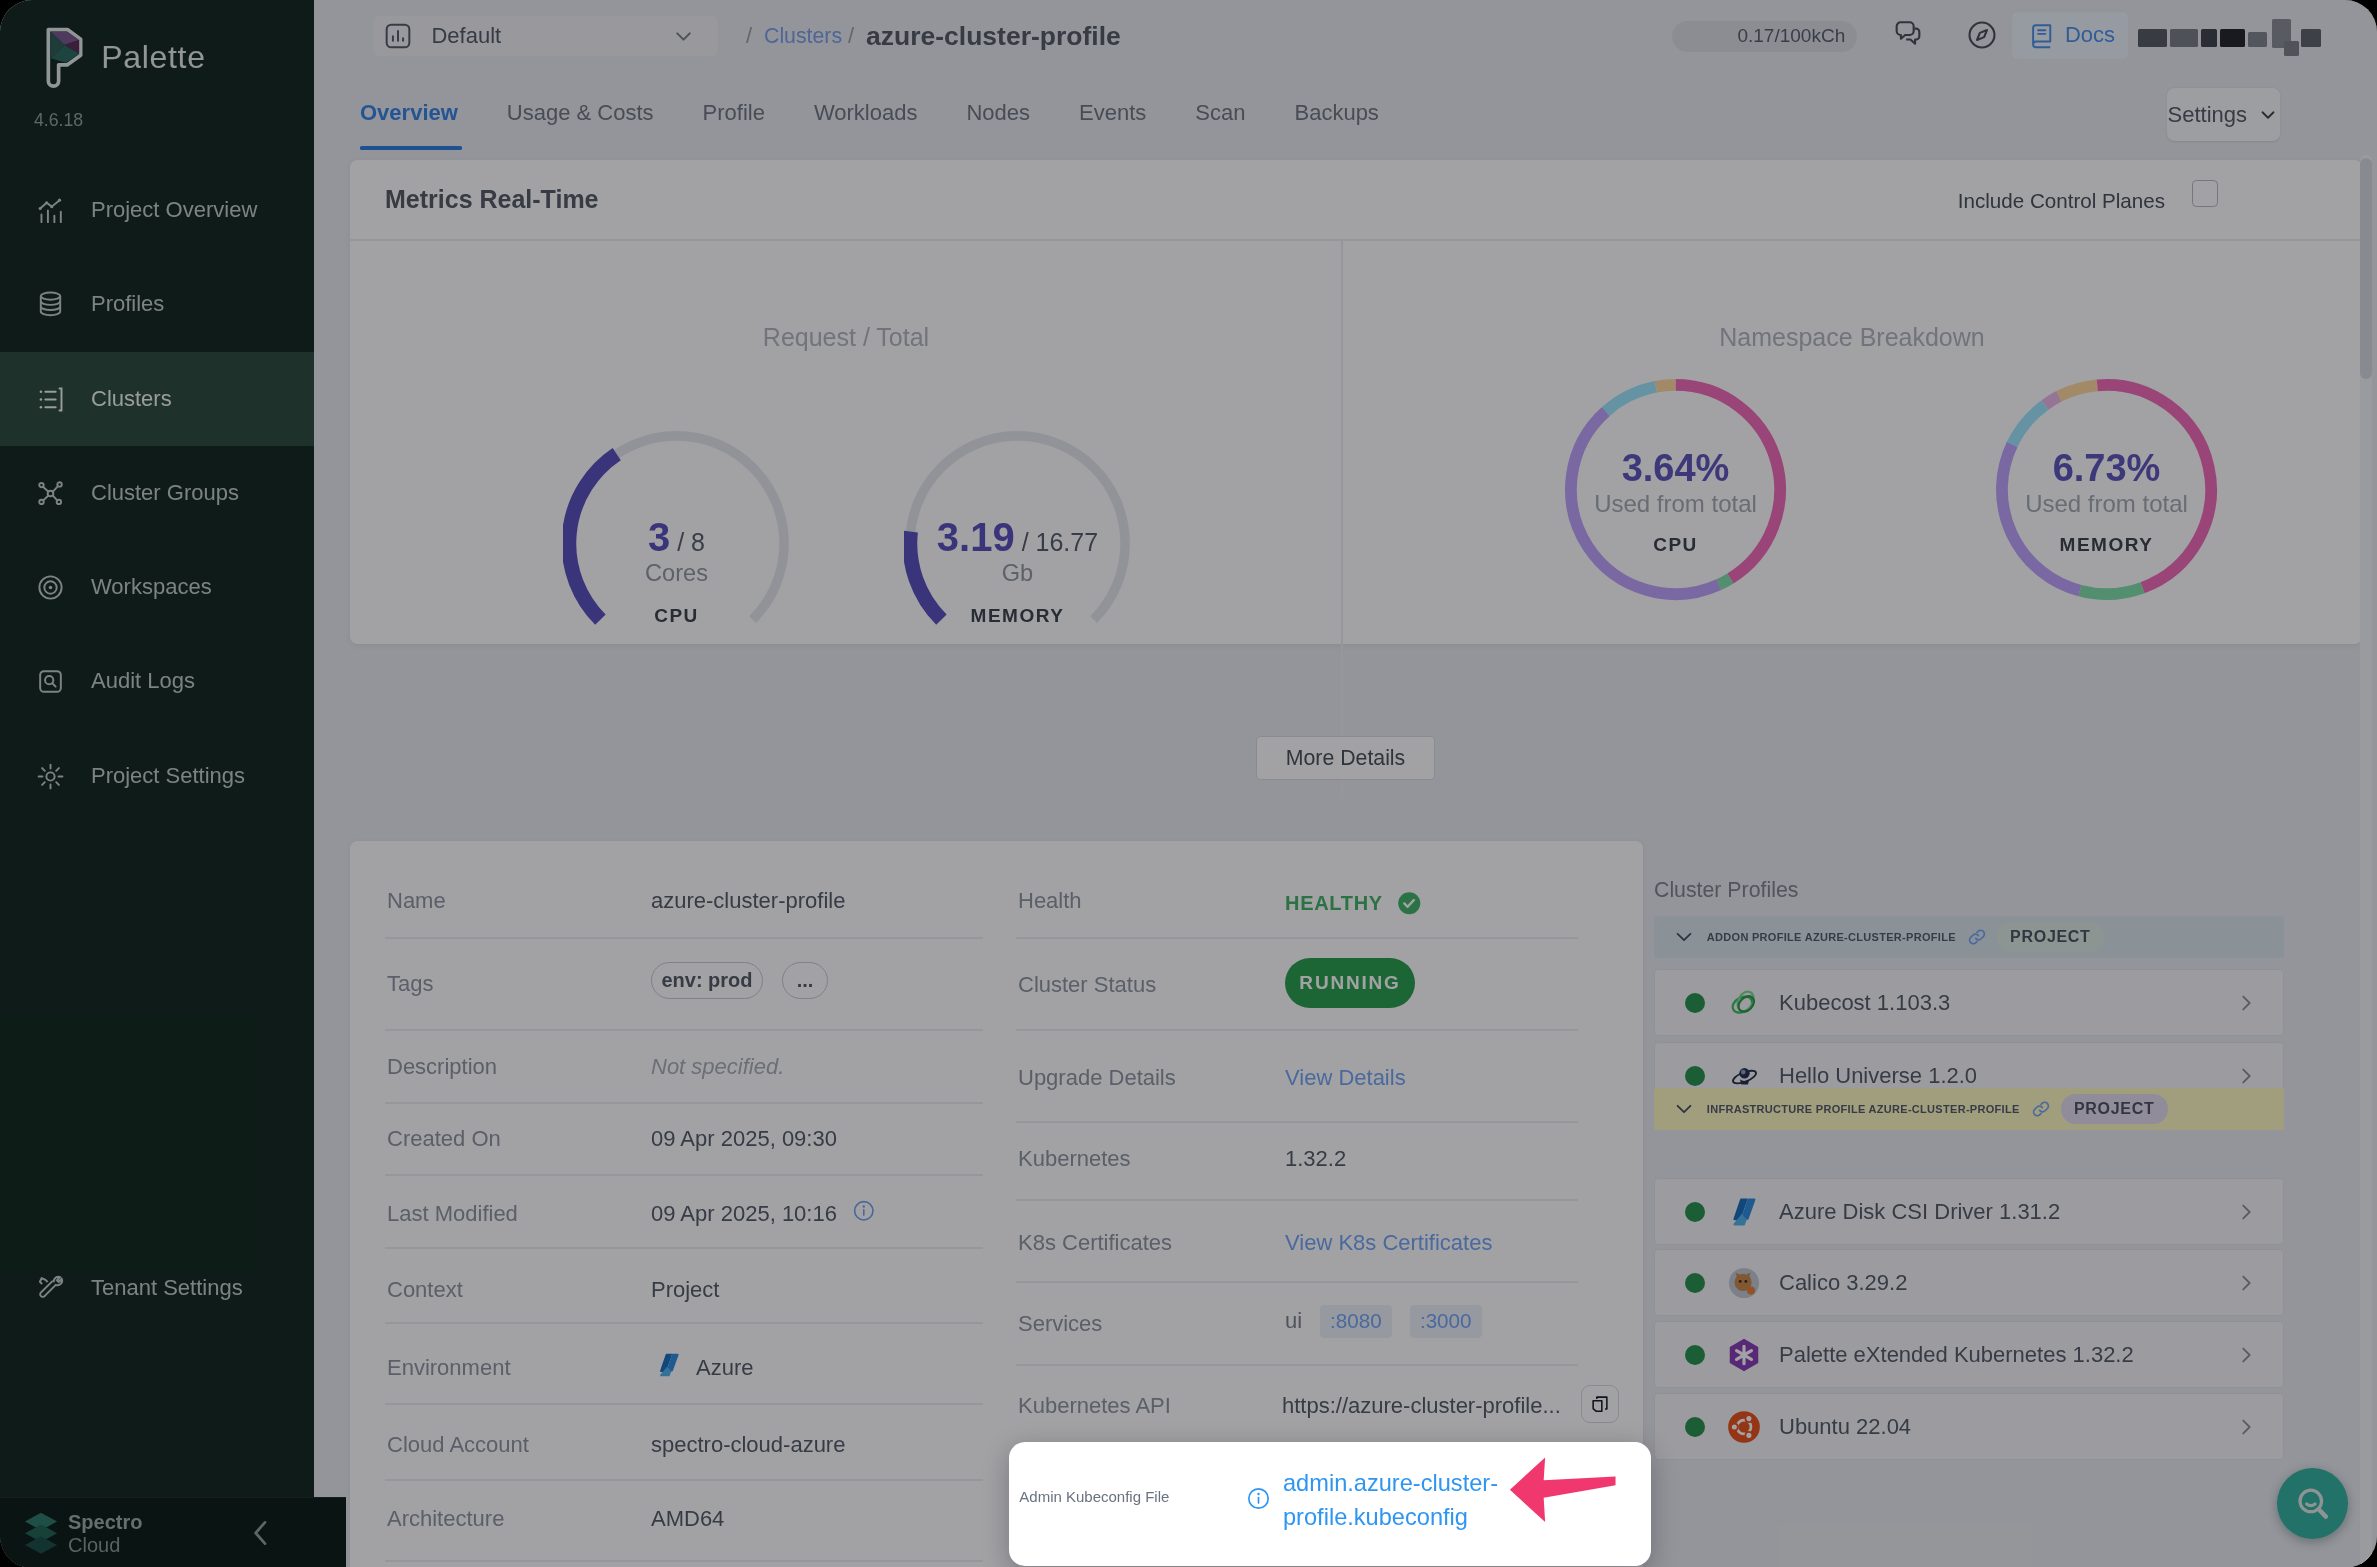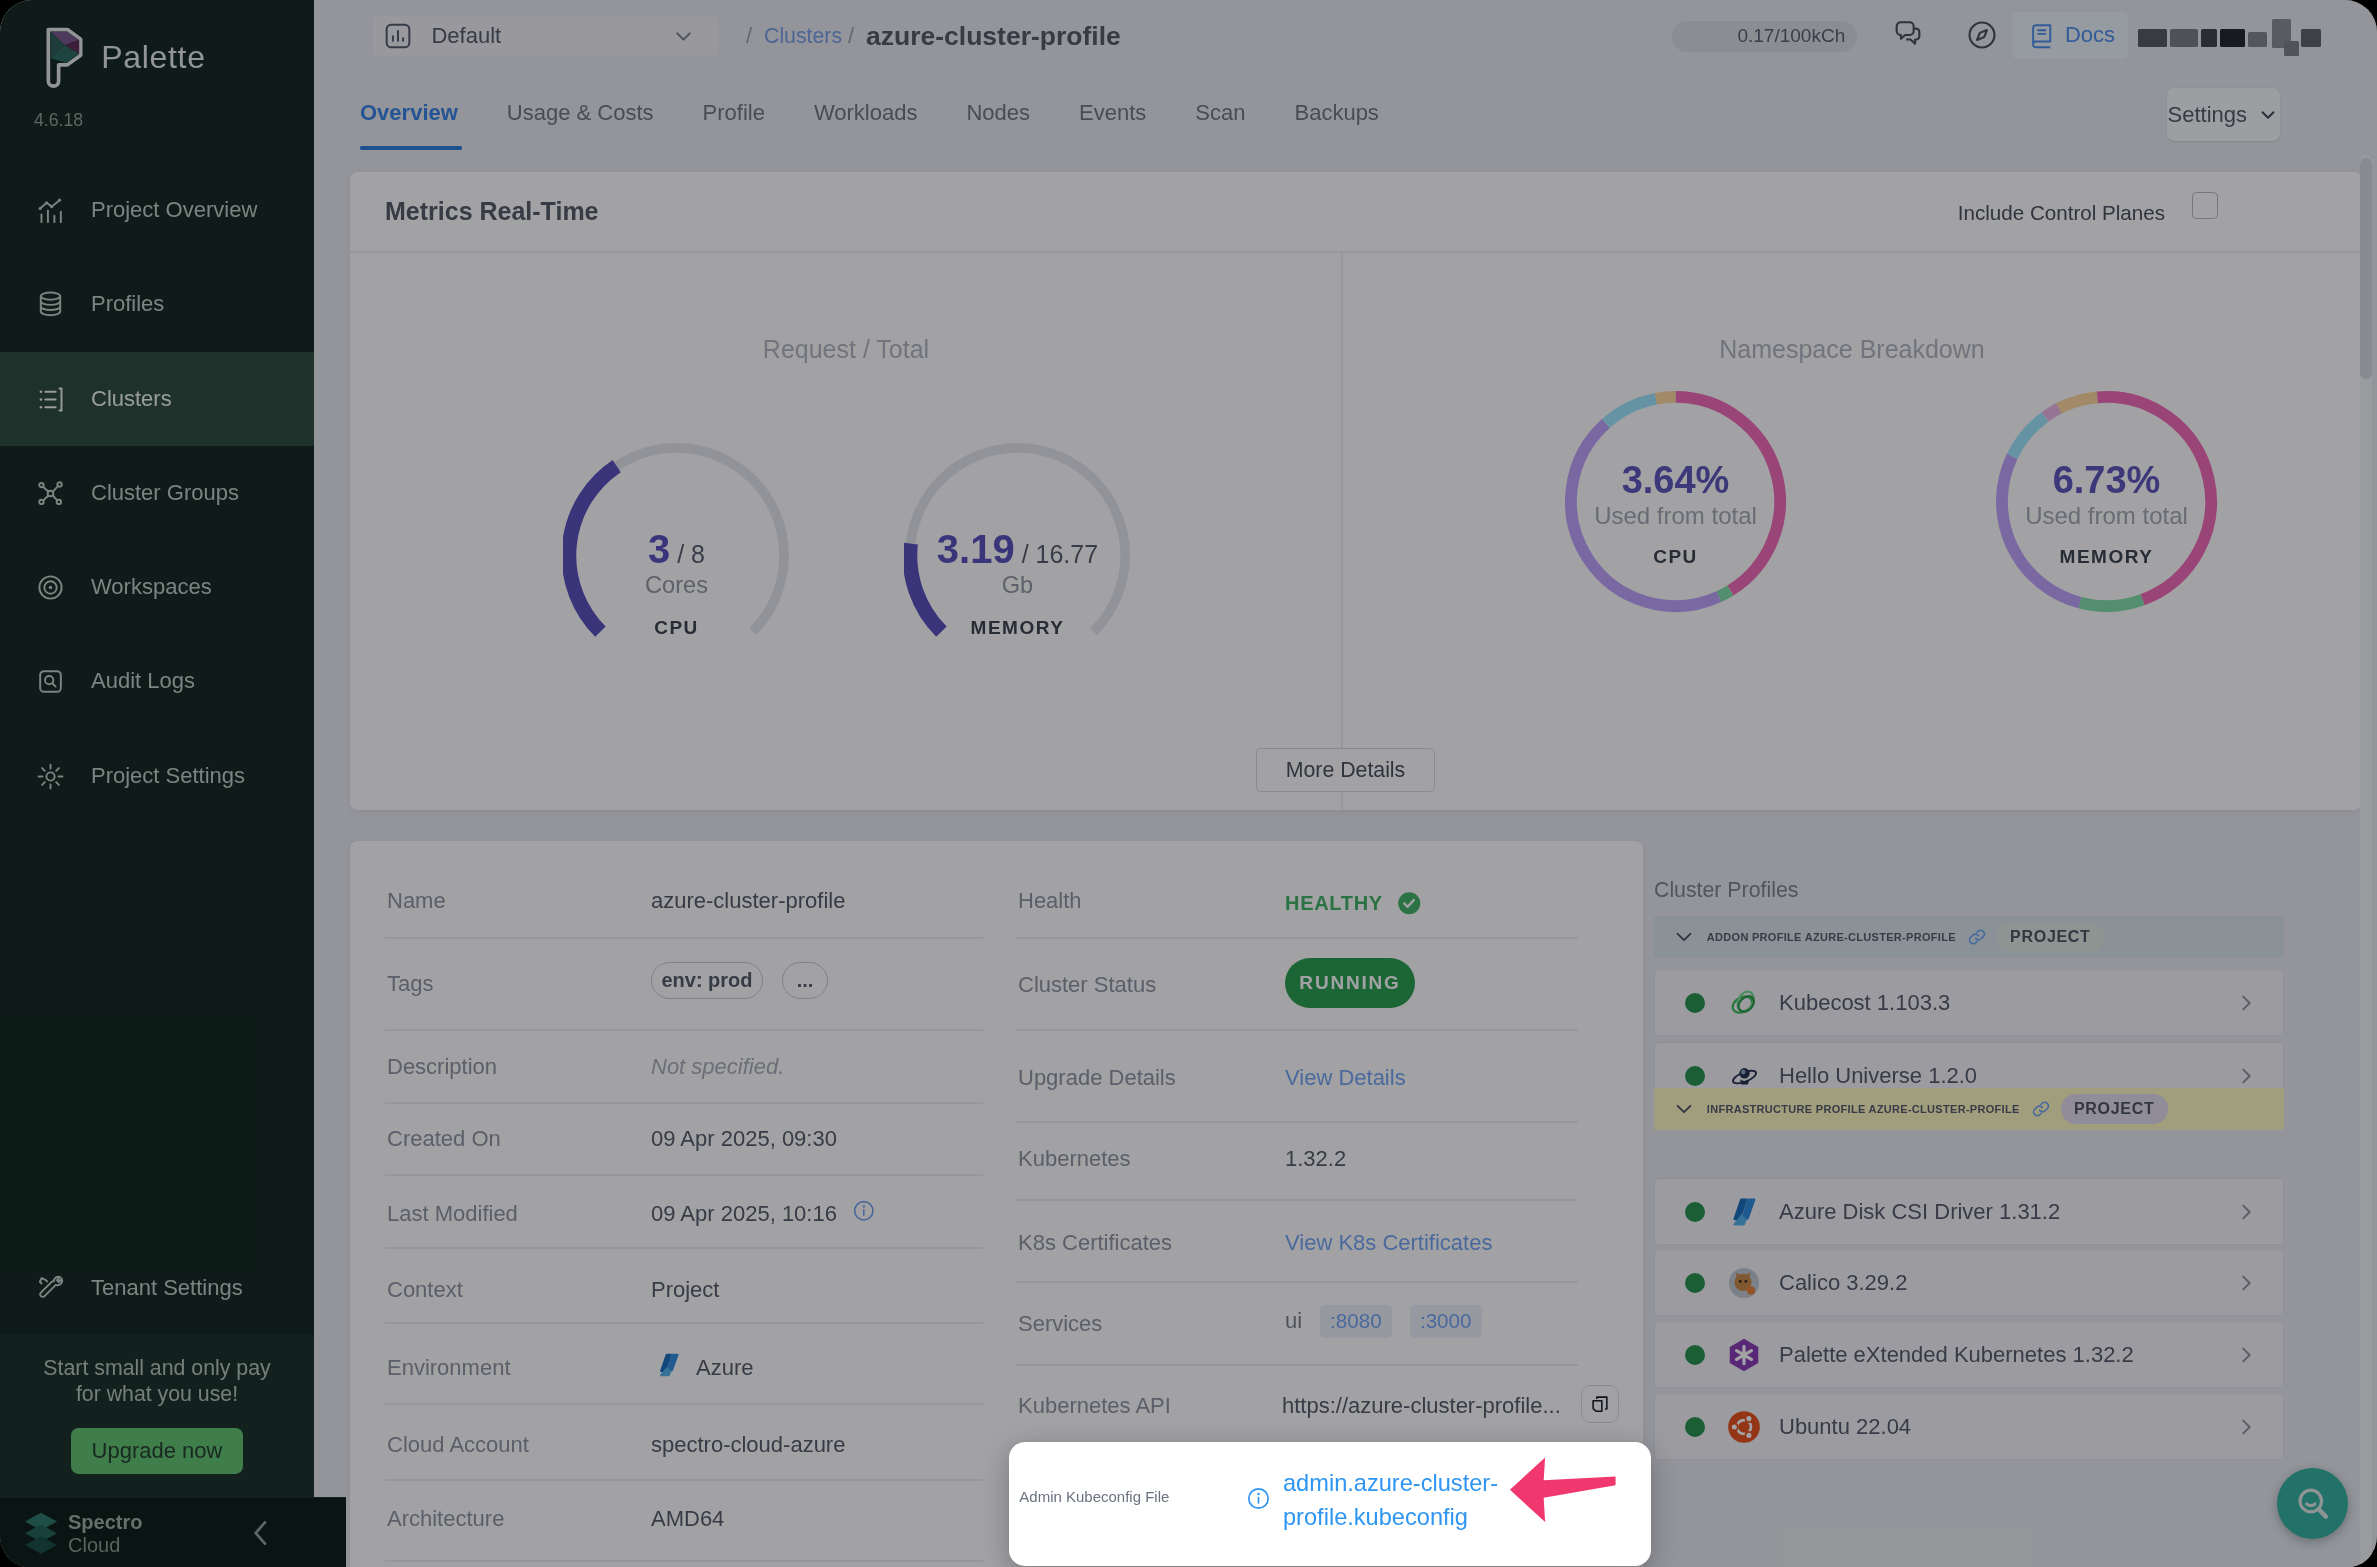--- a/index.html
+++ b/index.html
@@ -46,21 +46,21 @@
 
   
   .tabbar { position:absolute; left:46px; top:81px; display:flex; gap:49px; align-items:center; height:63px; }
   .tab { font-size:22px; color:#707782; cursor:pointer; }
   .tab.active { color:#3884E4; font-weight:600; }
   .tab-underline { position:absolute; left:46px; top:146px; width:102px; height:3.7px; background:#2E7FE0; border-radius:1.5px; }
   .settings-btn { position:absolute; left:1853px; top:88px; width:113px; height:53px; background:#F8F9FB; border-radius:7.4px; display:flex; align-items:center; justify-content:center; gap:10.3px; font-size:22px; color:#555C68; cursor:pointer; box-shadow:0 0.7px 2.2px rgba(50,55,70,.12); }
 
   
   .card { position:absolute; background:#fff; border-radius:7.4px; box-shadow:0 1.5px 5.9px rgba(55,60,75,0.07); }
-  .metrics-card { left:36px; top:172px; width:2012px; height:638px; }
+  .metrics-card { left:36px; top:160px; width:2012px; height:484px; }
   .mc-header-title { position:absolute; left:35px; top:25px; font-size:25px; font-weight:600; color:#555C68; }
   .mc-include { position:absolute; right:197px; top:29.4px; font-size:20.6px; color:#4A515D; }
   .mc-checkbox { position:absolute; right:144px; top:20px; width:26.5px; height:26.5px; border:1.5px solid #B6BCC6; border-radius:4.4px; background:#fff; cursor:pointer; }
   .mc-divider { position:absolute; left:0; top:79px; width:100%; height:1.5px; background:#ECEDF1; }
   .mc-vdivider { position:absolute; left:991px; top:79px; width:1.5px; height:559px; background:#ECEDF1; }
   .half-title { position:absolute; top:163px; font-size:25px; color:#B2B6C0; text-align:center; width:442px; }
   .rt-title { left:275px; }
   .nb-title { left:1281px; }
   .gauge-wrap, .donut-wrap { position:absolute; }
   .g-center { position:absolute; width:100%; text-align:center; }
@@ -203,25 +203,20 @@
     </div>
 
     <div class="nav-item" style="top:1241px">
       <svg class="nav-icon" viewBox="0 0 24 24" fill="none" stroke="currentColor" stroke-width="1.5">
         <path d="M14.5 6.5a3.5 3.5 0 0 1 4.9-3.2l-2.4 2.4 1.3 1.3 2.4-2.4a3.5 3.5 0 0 1-4.6 4.6L7.6 17.7a2 2 0 1 1-2.8-2.8l8.5-8.4z"></path>
         <path d="M5.5 8.5 3.8 6.8 5.2 3.9l2.9 1.4 1.7 1.7" stroke-linejoin="round"></path>
       </svg>
       <span class="nav-label">Tenant Settings</span>
     </div>
 
-    <div class="upsell">
-      <div class="upsell-line" style="margin-top:20.6px">Start small and only pay</div>
-      <div class="upsell-line">for what you use!</div>
-      <button class="upgrade-btn">Upgrade now</button>
-    </div>
 
     <div class="side-footer">
       <svg width="38" height="43" viewBox="0 0 26 29" style="position:absolute;left:22px;top:13.2px">
         <polygon points="13,1 24,7 13,13 2,7" fill="#2E7A6A"></polygon>
         <polygon points="13,9 24,15 13,21 2,15" fill="#246555"></polygon>
         <polygon points="13,17 24,23 13,29 2,23" fill="#1B5046"></polygon>
       </svg>
       <div class="sf-name">
         <div class="sf-top">Spectro</div>
         <div class="sf-bottom">Cloud</div>

